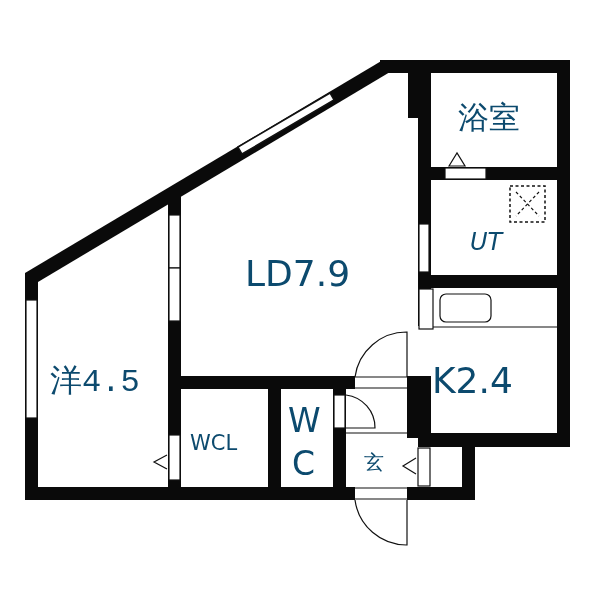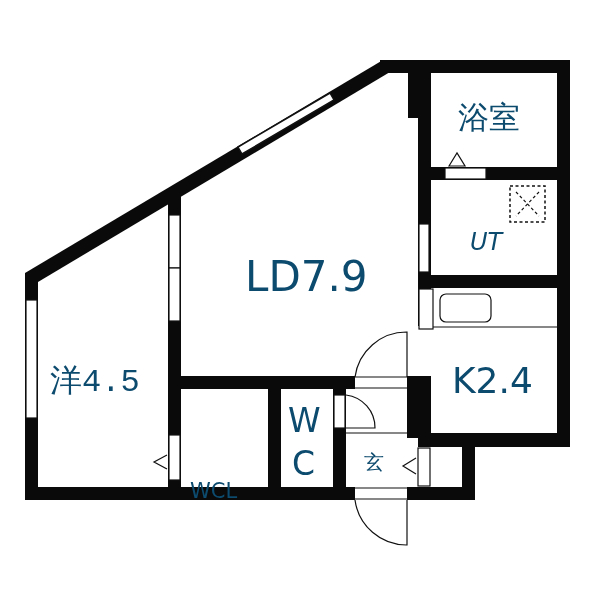--- a/index.html
+++ b/index.html
@@ -74,21 +74,21 @@
   <line x1="516" y1="192" x2="539" y2="216" stroke="#111" stroke-width="1.2" stroke-dasharray="3,2.5"></line>
   <line x1="539" y1="192" x2="516" y2="216" stroke="#111" stroke-width="1.2" stroke-dasharray="3,2.5"></line>
 
   <rect x="418" y="275" width="152" height="13" fill="#0a0a0a"></rect>
 
   <rect x="419" y="289" width="14" height="40" fill="#fff" stroke="#111" stroke-width="1.2"></rect>
   <line x1="433" y1="327" x2="557" y2="327" stroke="#111" stroke-width="1.2"></line>
   <rect x="440" y="294" width="51" height="28" rx="6" fill="#fff" stroke="#111" stroke-width="1.2"></rect>
 </svg>
 
-<div class="room-label" style="left:245px; top:256px; font-size:42px;">LD7.9</div>
+<div class="room-label" style="left:245px; top:256px; font-size:36px;">LD7.9</div>
 <div class="room-label" style="left:50px; top:367px; font-size:32px;font-family:Liberation Mono, monospace;">洋4.5</div>
 <div class="room-label" style="left:458px; top:102px; font-size:31px;">浴室</div>
 <div class="room-label" style="left:470px; top:230px; font-size:24px;font-style:italic;">UT</div>
-<div class="room-label" style="left:452px; top:363px; font-size:36px;">K2.4</div>
-<div class="room-label" style="left:190px; top:433px; font-size:21px;margin-top:48px;">WCL</div>
+<div class="room-label" style="left:432px; top:363px; font-size:36px;">K2.4</div>
+<div class="room-label" style="left:190px; top:433px; font-size:21px;">WCL</div>
 <div class="room-label" style="left:288px; top:404px; font-size:33px;">W</div>
 <div class="room-label" style="left:292px; top:447px; font-size:33px;">C</div>
 <div class="room-label" style="left:364px; top:452px; font-size:20px;">玄</div>
 
 </body></html>

